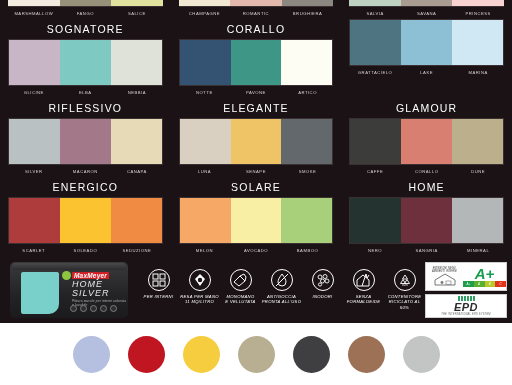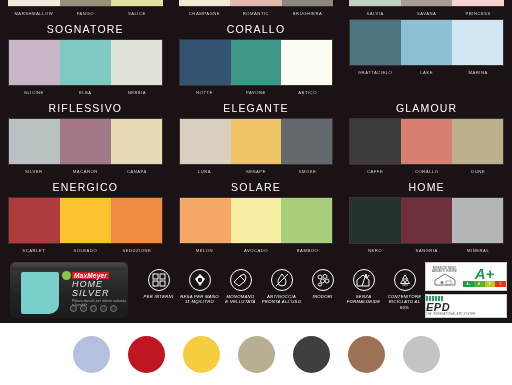--- a/index.html
+++ b/index.html
@@ -180,21 +180,21 @@
   .aplus .right {
     flex:1; display:flex; flex-direction:column; justify-content:center; align-items:center;
   }
   .aplus .big {
     color:#189c4e; font-size:15px; font-weight:bold; line-height:15px;
   }
   .aplus .scale { display:flex; width:100%; height:6px; }
   .aplus .scale span { flex:1; font-size:3px; color:#fff; text-align:center; line-height:6px; }
   .epd {
     width: 82px; height: 24px; background:#ffffff; border:1px solid #cfcfcf;
-    display:flex; flex-direction:column; justify-content:center;
+    display:flex; flex-direction:column; align-items:center; justify-content:center;
   }
   .epd .word { font-size:11px; font-weight:bold; color:#2b2b2b; line-height:11px; letter-spacing:.5px;}
   .epd .tiny { font-size:2.6px; color:#666; letter-spacing:.2px; }
   .epd .bars { display:flex; gap:1px; margin-bottom:1px; }
   .epd .bars i { display:block; width:2px; height:5px; background:#2f9e63; }
 
   
   .circles {
     position: absolute;
     left: 0; top: 323px;

